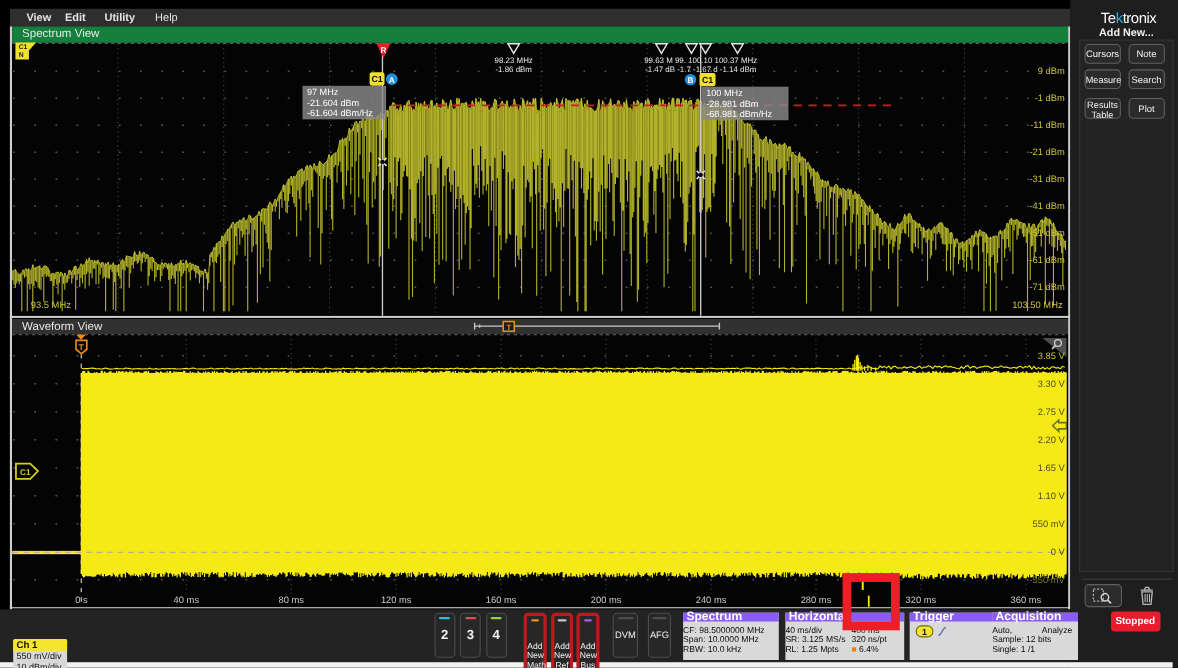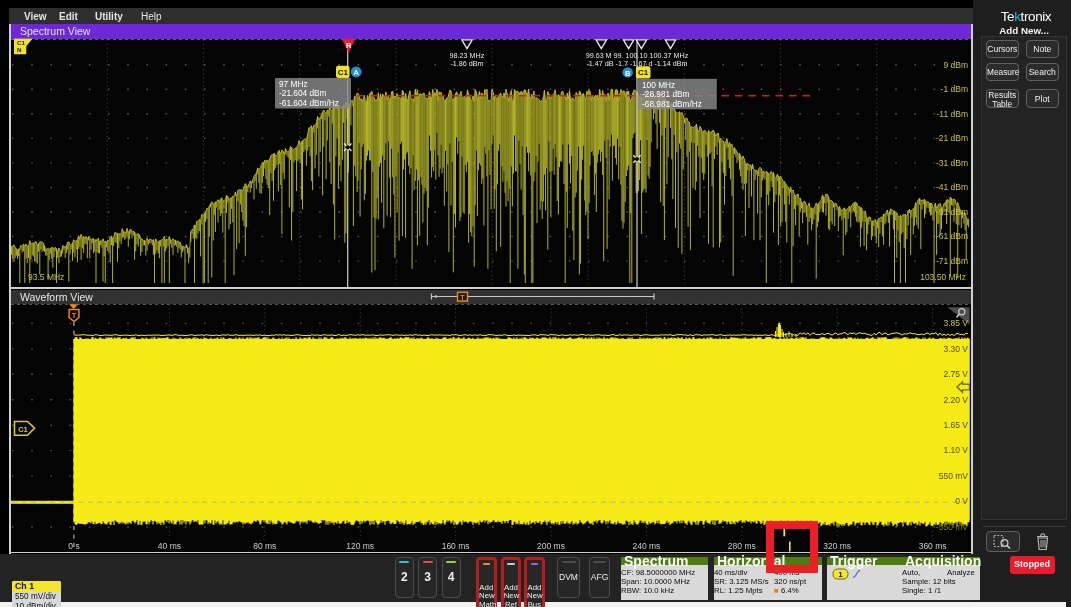--- a/index.html
+++ b/index.html
@@ -4,38 +4,38 @@
 html,body{width:1071px;height:607px;background:#000;overflow:hidden;font-family:"Liberation Sans",sans-serif;}
 .abs{position:absolute}
 .ylab{font-size:8.5px;fill:#c9c23e}
 .tlab{font-size:8.5px;fill:#cdcdcd}
 .mlab{font-size:7.2px;fill:#e8e8e8}
 .ttx{font-size:8.3px;fill:#fff}
 .btn234{position:absolute;top:556.9px;height:41.3px;width:19.3px;background:#272727;border:1px solid #4c4c4c;border-radius:4px;color:#f0f0f0;font-size:12px;font-weight:bold;text-align:center;line-height:39px}
 .cline{position:absolute;top:3.5px;height:2px;left:3.5px;right:3.5px;border-radius:1px}
 .addb{position:absolute;top:556.9px;height:55px;width:20.6px;background:#272727;border:3px solid #b91c1c;border-radius:4px;color:#f0f0f0;font-size:7.8px;text-align:center;line-height:8.6px;padding-top:24px}
 .panel{position:absolute;top:556.5px;height:43px;background:#d9d9d9}
-.phead{background:#4d7c0f;color:#fff;font-size:14px;font-weight:bold;height:8.5px;line-height:8.5px;padding-left:3px}
+.phead{background:#8b5cf6;color:#fff;font-size:11px;font-weight:bold;height:8.5px;line-height:8.5px;padding-left:3px}
 .pline{font-size:7.8px;color:#0a0a0a;padding-left:0;line-height:9.2px;white-space:nowrap}
 .sbtn{position:absolute;background:#2b2b2b;border:1px solid #606060;border-radius:4px;color:#f2f2f2;font-size:8.6px;text-align:center}
 </style></head>
 <body>
 
 <div class="abs" style="left:9px;top:8px;width:964px;height:15.5px;background:#2e2e2e"></div>
 <div class="abs" style="left:24px;top:10.5px;color:#e4e4e4;font-size:10px;font-weight:bold">View</div>
 <div class="abs" style="left:59px;top:10.5px;color:#e4e4e4;font-size:10px;font-weight:bold">Edit</div>
 <div class="abs" style="left:95px;top:10.5px;color:#e4e4e4;font-size:10px;font-weight:bold">Utility</div>
 <div class="abs" style="left:141px;top:10.5px;color:#e4e4e4;font-size:10px;font-weight:normal">Help</div>
 
 <div class="abs" style="left:8.5px;top:23.5px;width:2.5px;height:530px;background:#cfcfcf"></div>
 <div class="abs" style="left:970.5px;top:23.5px;width:2.5px;height:530px;background:#cfcfcf"></div>
 <div class="abs" style="left:8.5px;top:287.3px;width:964.5px;height:2.2px;background:#cfcfcf"></div>
 <div class="abs" style="left:8.5px;top:551.3px;width:964.5px;height:2.2px;background:#cfcfcf"></div>
 
-<div class="abs" style="left:11px;top:24px;width:959.5px;height:14.5px;background:#6d28d9;color:#e6e6e6;font-size:10.5px;line-height:14.5px"><span style="padding-left:9px">Spectrum View</span></div>
+<div class="abs" style="left:11px;top:24px;width:959.5px;height:14.5px;background:#15803d;color:#e6e6e6;font-size:10.5px;line-height:14.5px"><span style="padding-left:9px">Spectrum View</span></div>
 <div class="abs" style="left:11px;top:38.5px;width:959.5px;height:248.8px;background:#040404"></div>
 <svg class="abs" style="left:0;top:0" width="1071" height="607" viewBox="0 0 1071 607">
 <g clip-path="url(#specclip)">
 <defs>
         <clipPath id="specclip">
           <rect x="11" y="38.5" width="959.5" height="248.8"></rect>
         </clipPath>
       </defs>
 <path d="M12.0 64.70H970.0" stroke="#525252" stroke-width="1.4" stroke-dasharray="1.6 17.6"></path>
 <path d="M12.0 89.25H970.0" stroke="#525252" stroke-width="1.4" stroke-dasharray="1.6 17.6"></path>

